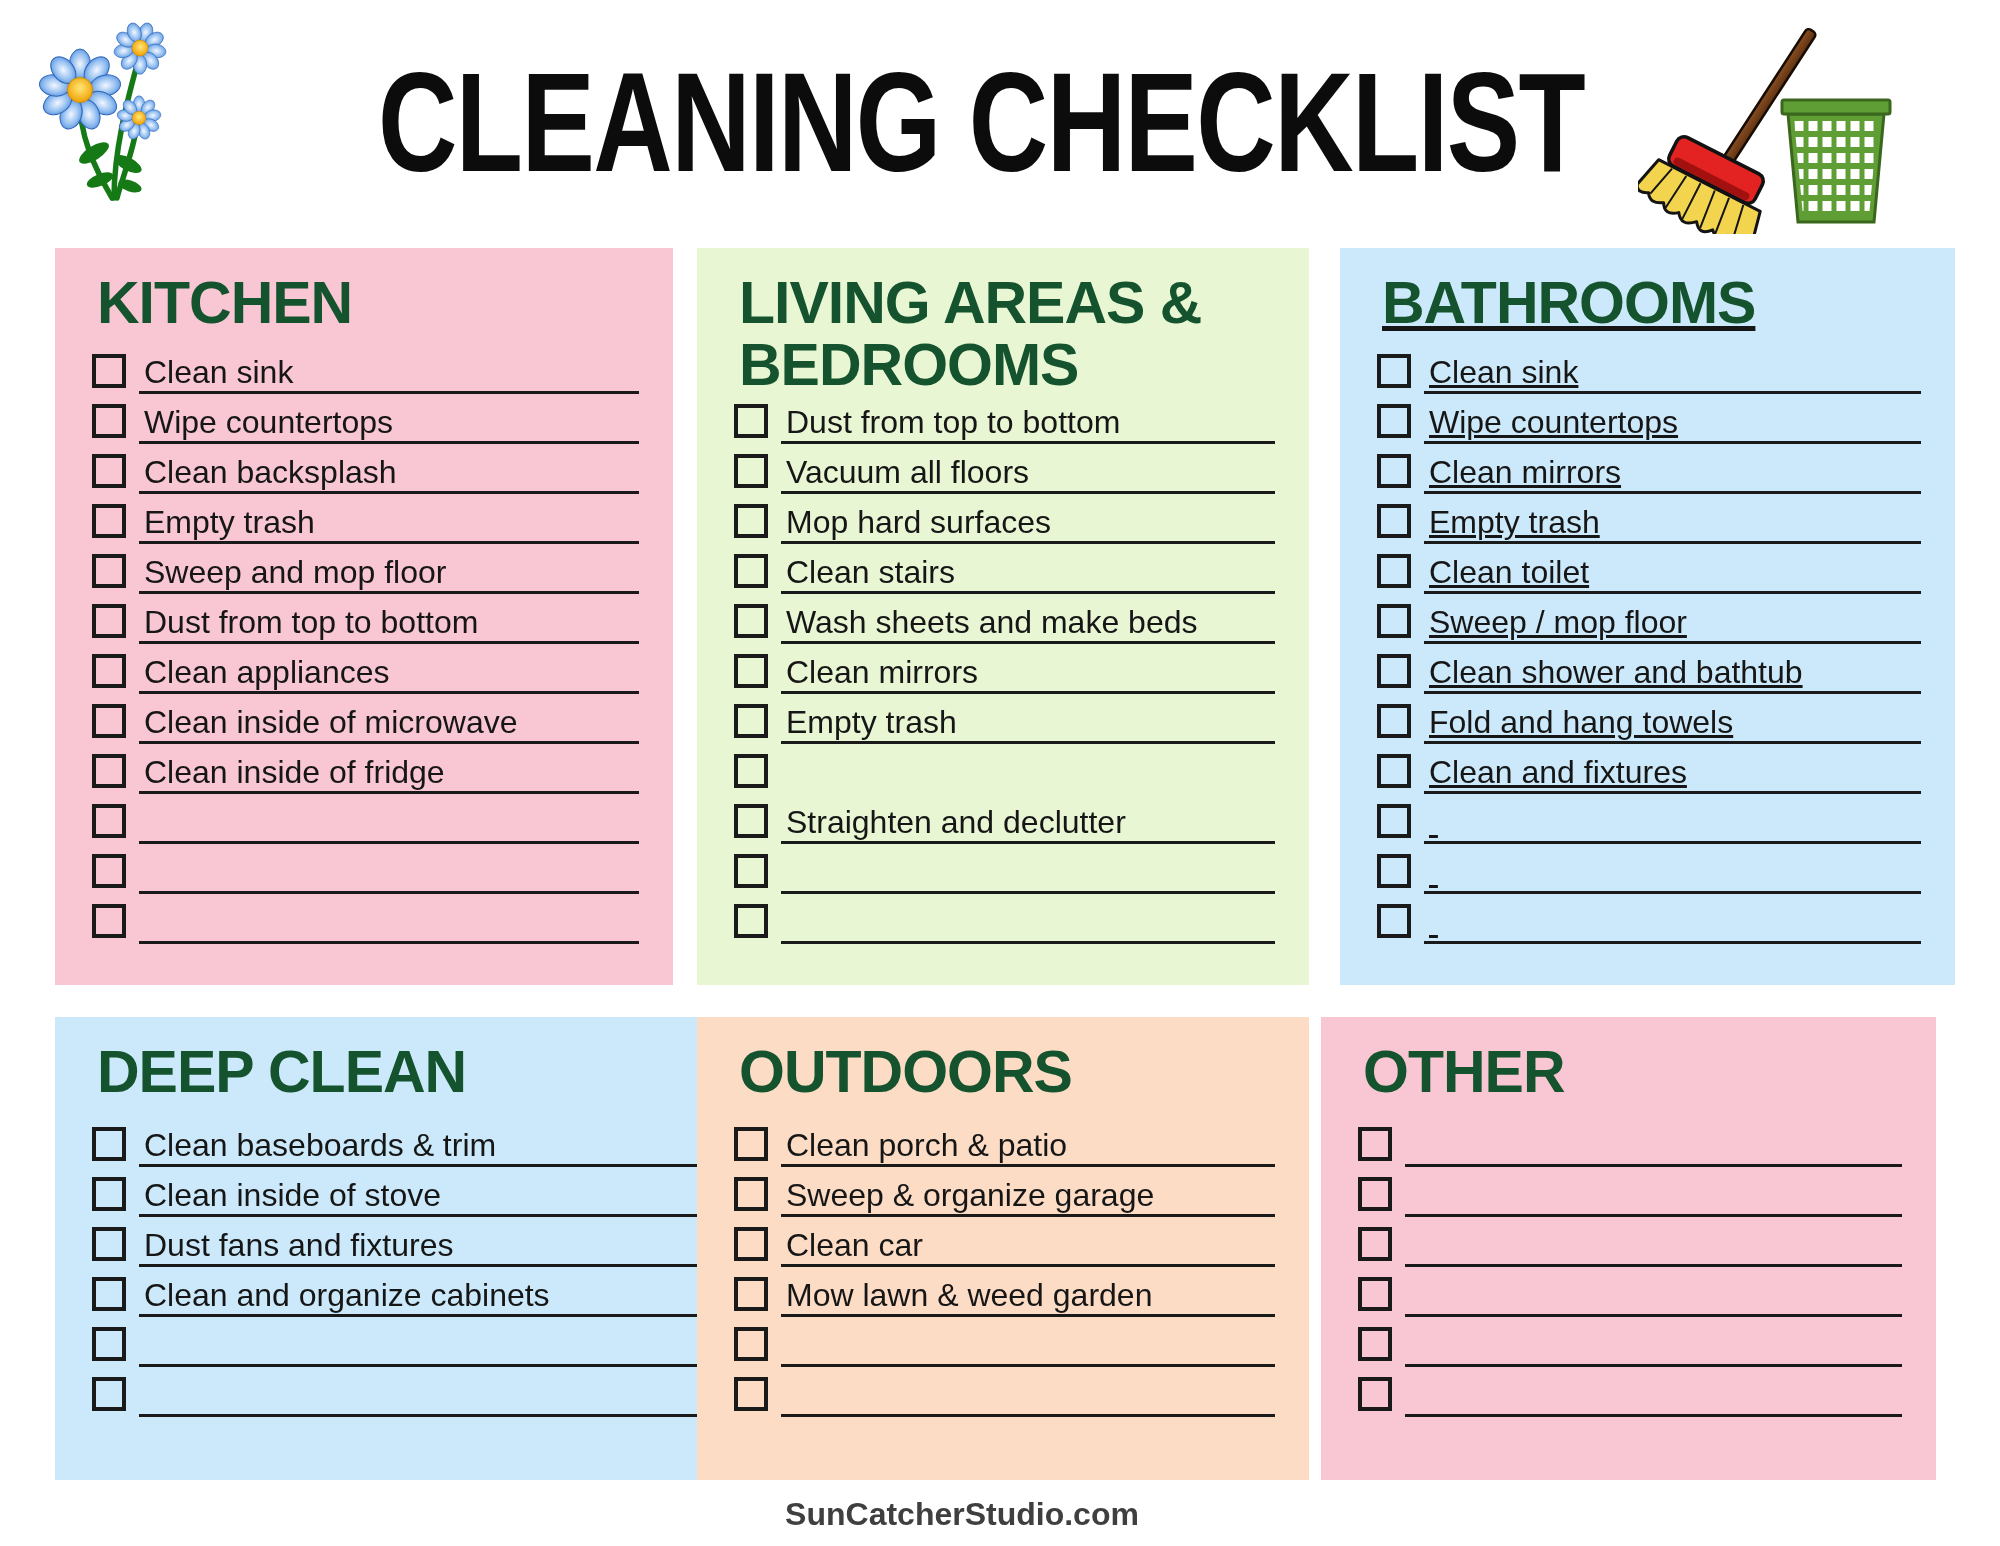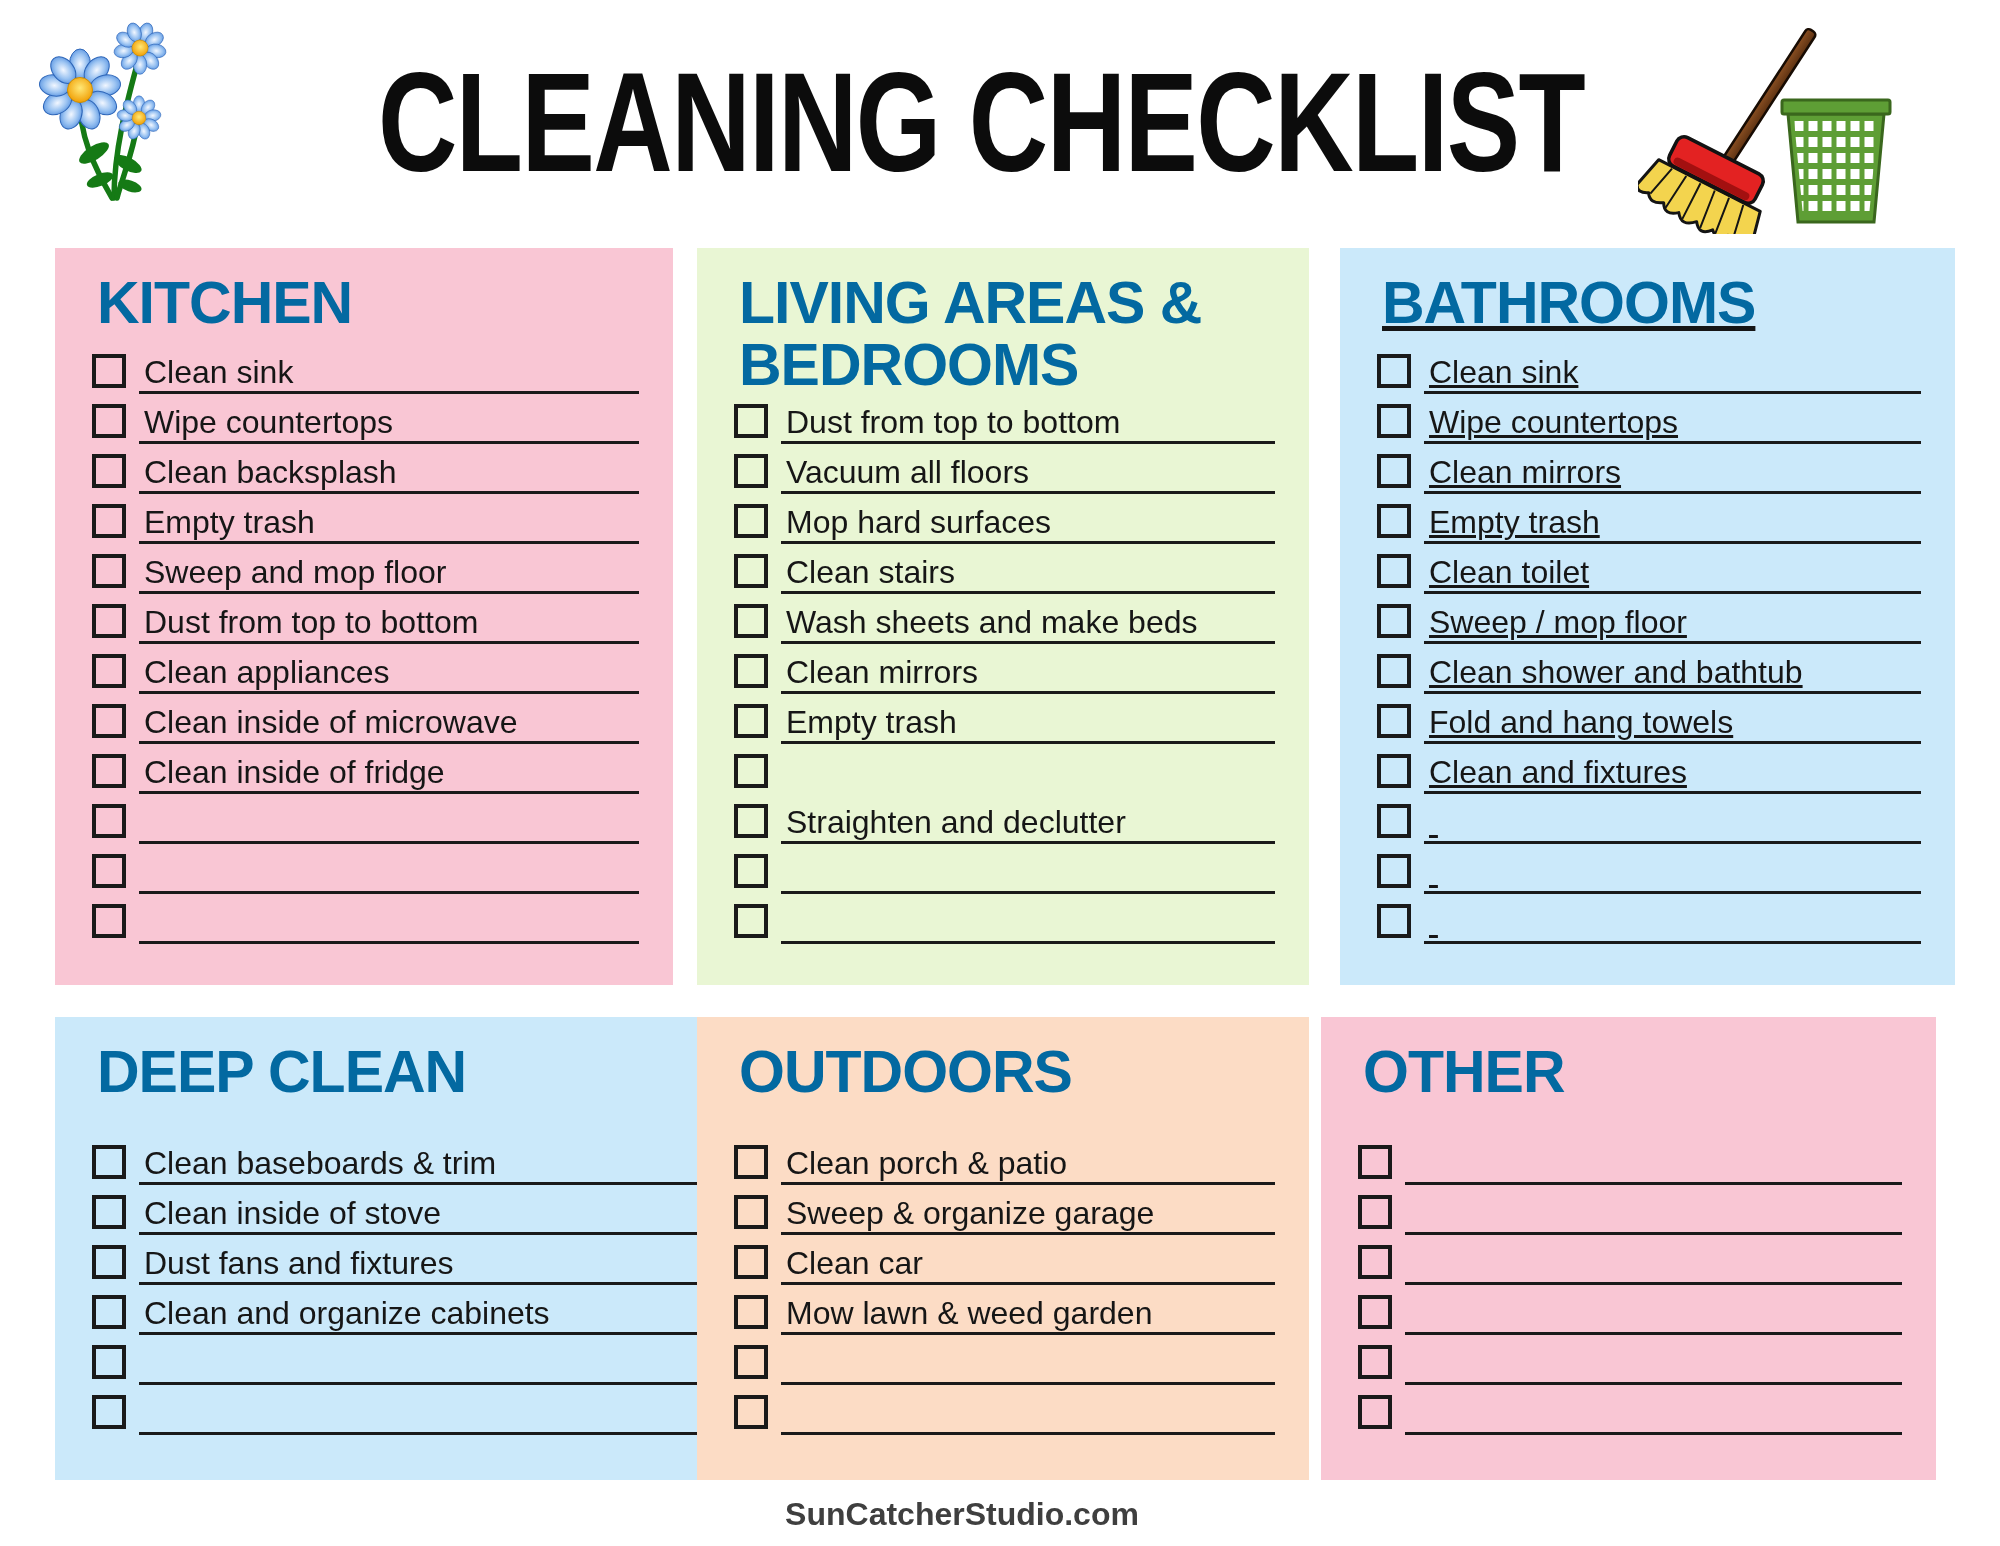--- a/index.html
+++ b/index.html
@@ -19,25 +19,25 @@
   
   .panel{position:absolute;box-sizing:border-box;}
   .p0{left:55px;top:248px;width:618px;height:737px;}
   .p1{left:697px;top:248px;width:612px;height:737px;}
   .p2{left:1340px;top:248px;width:615px;height:737px;text-decoration:underline;}
   .p3{left:55px;top:1017px;width:699px;height:463px;}
   .p4{left:697px;top:1017px;width:612px;height:463px;}
   .p5{left:1321px;top:1017px;width:615px;height:463px;}
   .panel h2{
     margin:0;padding:24px 36px 0 42px;
-    font-size:59px;line-height:62px;font-weight:bold;color:#0369a1;letter-spacing:-1px;
+    font-size:59px;line-height:62px;font-weight:bold;color:#14532d;letter-spacing:-1px;
   }
   .rows{margin-top:20px;}
   .p1 .rows{margin-top:8px;}
-  .bottom .rows{margin-top:42px;}
+  .bottom .rows{margin-top:24px;}
   .row{height:50px;display:flex;align-items:flex-start;padding:0 34px 0 37px;box-sizing:border-box;}
   .box{
     flex:0 0 auto;width:34px;height:34px;box-sizing:border-box;
     border:4px solid #1a1a1a;background:transparent;margin-bottom:2px;
   }
   .lbl{
     flex:1;margin:0 0 6px 13px;border-bottom:3px solid #1a1a1a;
     font-size:32px;line-height:36px;padding:0 0 1px 5px;
     color:#161616;white-space:nowrap;overflow:visible;
   }

